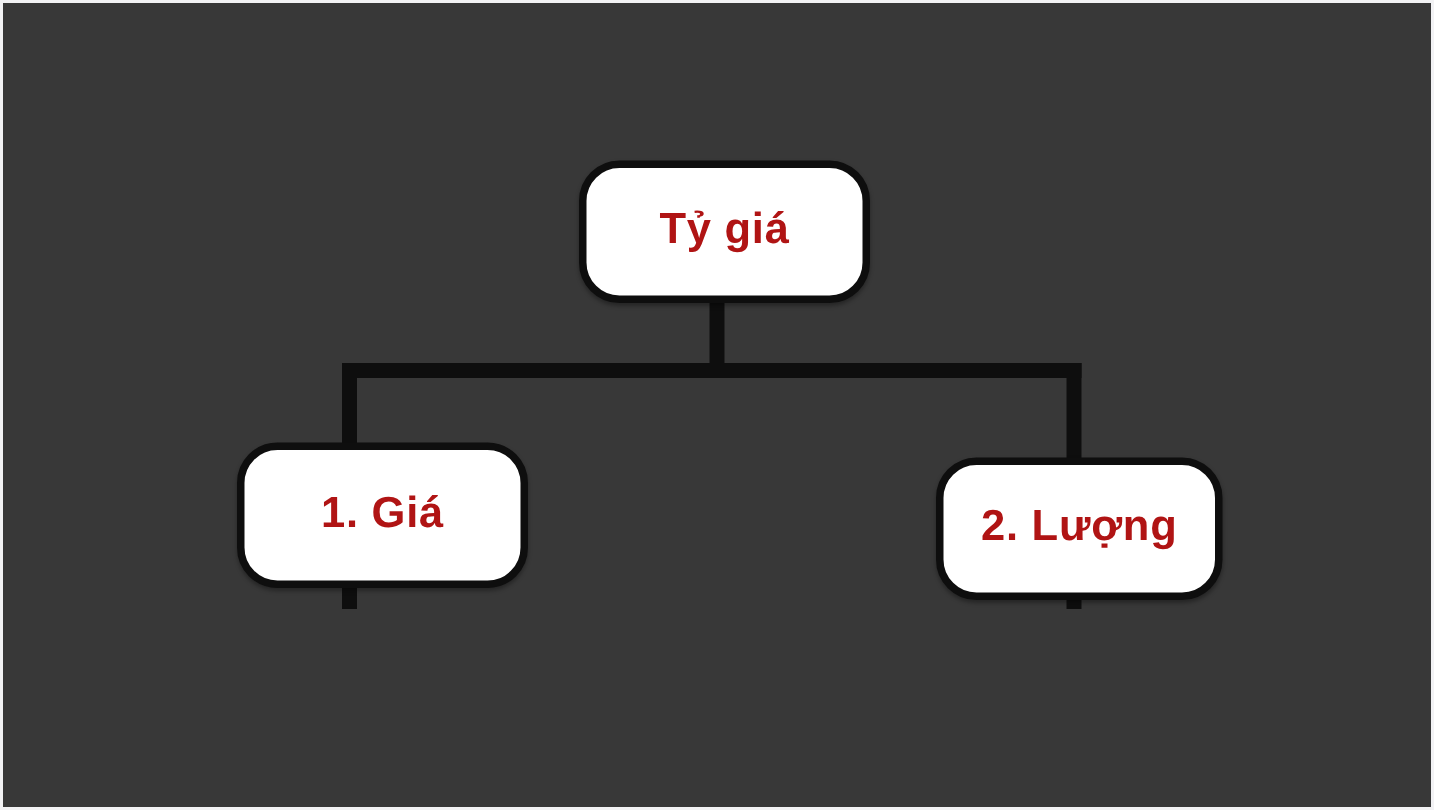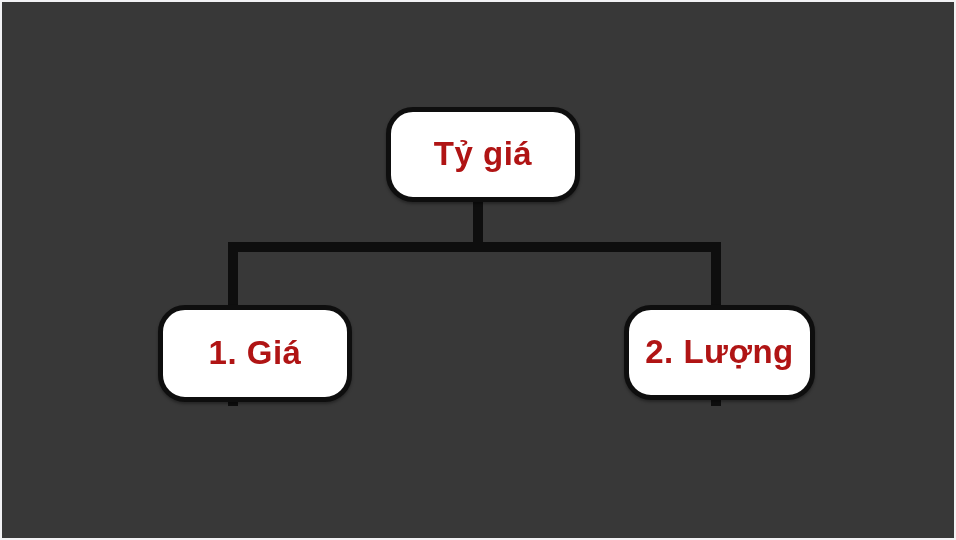--- a/index.html
+++ b/index.html
@@ -63,34 +63,34 @@
     box-shadow: 0 2px 3px rgba(0,0,0,0.35);
   }
   .node-root {
     left: 384px;
     top: 105px;
     width: 194px;
     height: 95px;
   }
   .node-left {
     left: 156px;
-    top: 303px;
+    top: 293px;
     width: 194px;
     height: 97px;
   }
   .node-right {
     left: 612px;
     top: 303px;
     width: 191px;
     height: 95px;
     margin-left: 10px;
   }
   .node-label {
     color: var(--label-text, #b01414);
-    font-size: 33px;
+    font-size: 29px;
     font-weight: bold;
     letter-spacing: 0.5px;
     white-space: nowrap;
     transform: translateY(-1px);
   }
 </style>
 </head>
 <body>
 
 <div class="canvas">

